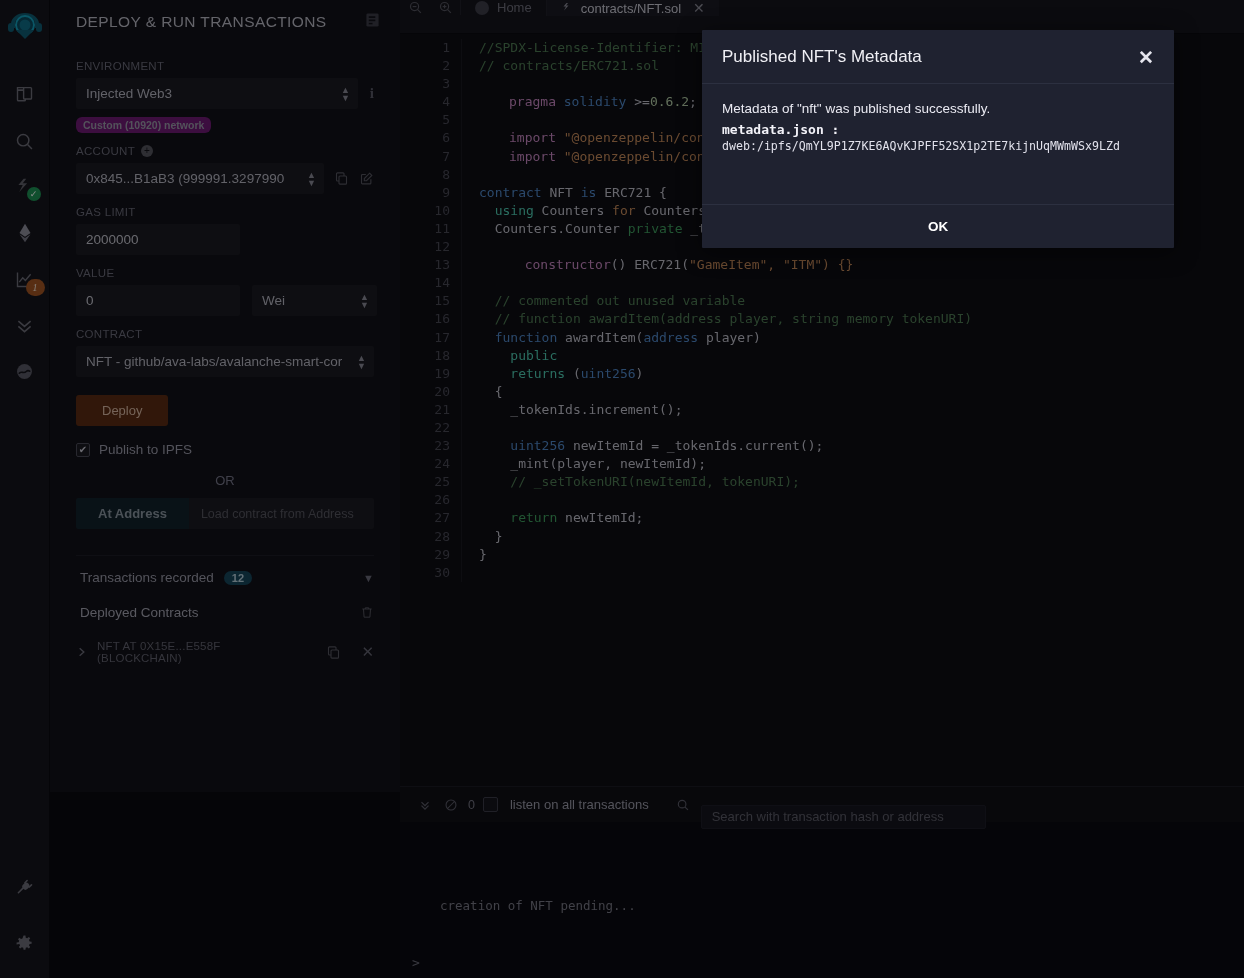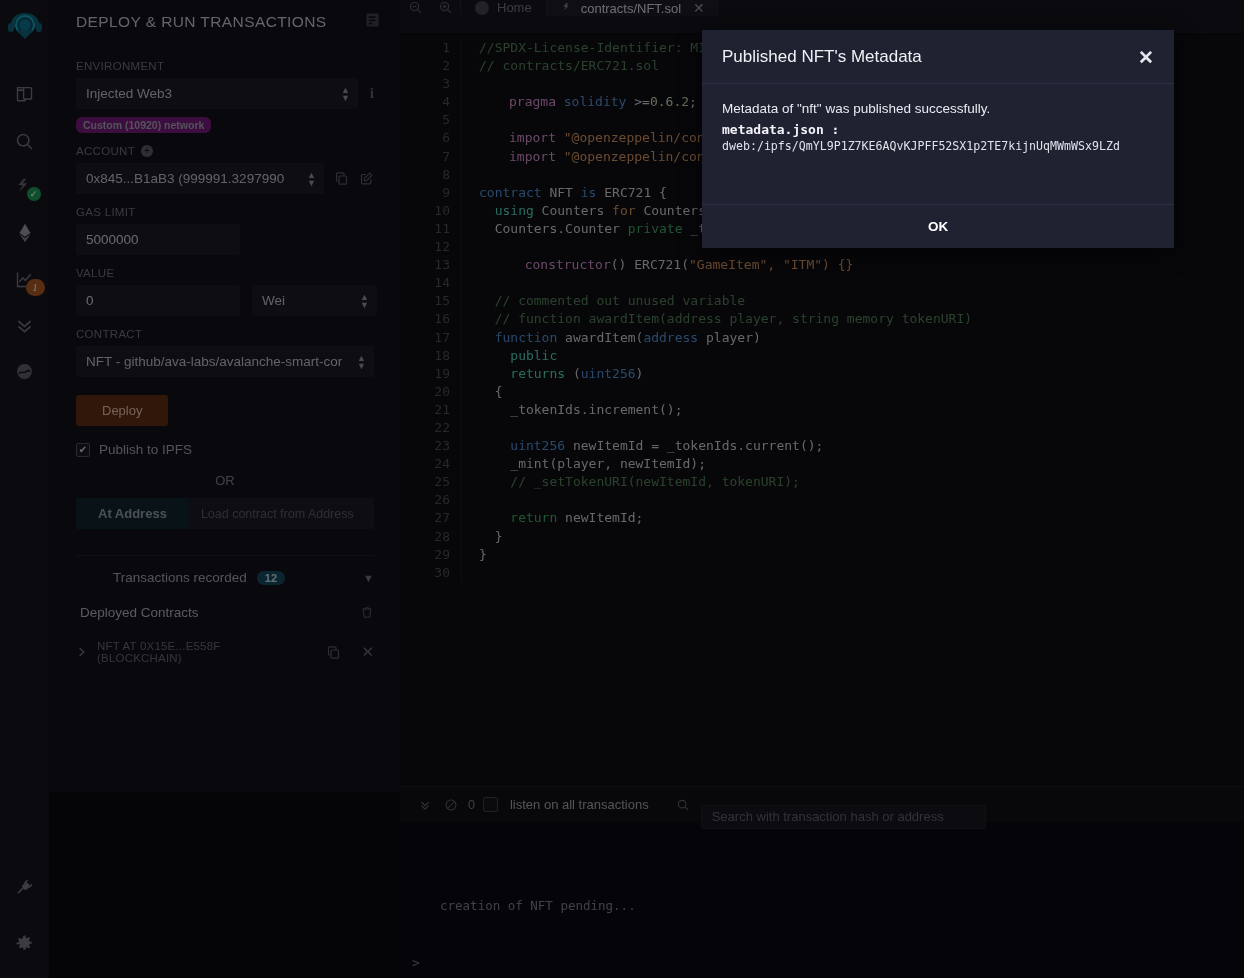--- a/index.html
+++ b/index.html
@@ -139,21 +139,21 @@
     font-family: "Liberation Sans", sans-serif;
   }
   #at-address-input::placeholder { color: #56565f; }
 
   .section-divider { height: 1px; background: #1d1d26; margin: 26px 0 0 0; }
   .txn-row {
     display: flex; align-items: center; justify-content: space-between;
     padding: 14px 0 12px 4px;
   }
   .txn-left { display: flex; align-items: center; gap: 10px; }
-  .txn-label { font-size: 13.5px; color: #9a9aa8; margin-left: 33px; }
+  .txn-label { font-size: 13.5px; color: #9a9aa8; }
   .count-badge {
     background: #17475c; color: #b6cfdb; font-size: 11px;
     border-radius: 9px; padding: 1px 8px; font-weight: 700;
   }
   .caret { color: #6a6a78; font-size: 11px; }
   .deployed-row {
     display: flex; align-items: center; justify-content: space-between;
     padding: 8px 0 6px 4px;
   }
   .deployed-title { font-size: 13.5px; color: #a5a5b2; }
@@ -413,21 +413,21 @@
       <span class="icon-btn">
         <svg width="15" height="15" viewBox="0 0 24 24" fill="none" stroke="currentColor" stroke-width="1.8">
           <path d="M19 13v6a1.5 1.5 0 0 1-1.5 1.5h-12A1.5 1.5 0 0 1 4 19V7a1.5 1.5 0 0 1 1.5-1.5H11"></path>
           <path d="M17 3.5l3.5 3.5L12 15.5H8.5V12z"></path>
         </svg>
       </span>
     </div>
 
     <div class="field-label">GAS LIMIT</div>
     <div class="remix-input" style="width:164px;">
-      <span>5000000</span>
+      <span>2000000</span>
     </div>
 
     <div class="field-label">VALUE</div>
     <div class="value-row">
       <div class="remix-input" style="width:164px;flex:0 0 164px;">
         <span>0</span>
       </div>
       <div class="remix-select unit-sel">
         <span>Wei</span>
         <span class="spinner">▲<br>▼</span>

